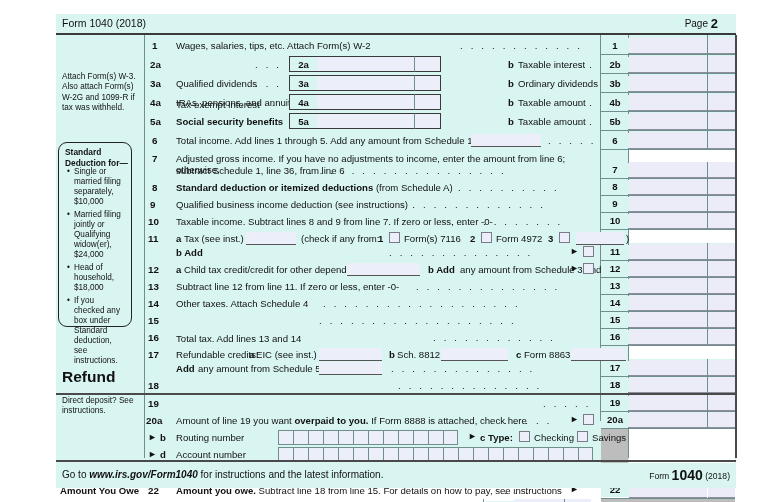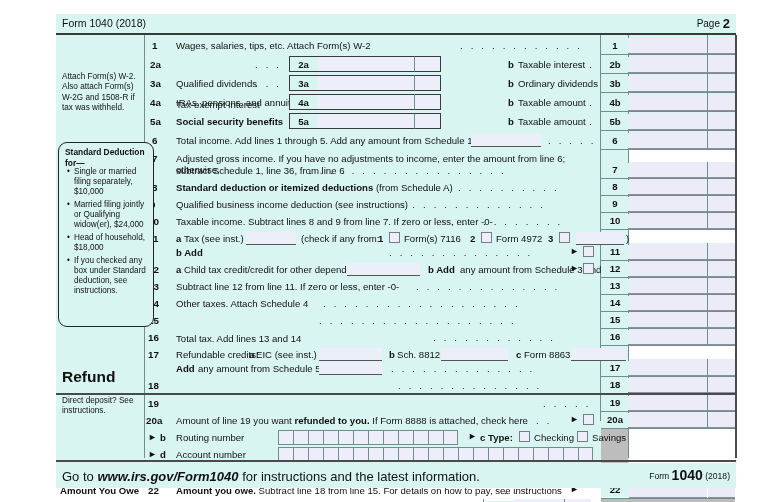--- a/index.html
+++ b/index.html
@@ -4,21 +4,21 @@
 <style>
   html,body{margin:0;padding:0;background:#ffffff;}
   body{width:777px;height:502px;overflow:hidden;font-family:"Liberation Sans",sans-serif;color:#111;}
 
   .page{position:absolute;left:56px;top:14px;width:680px;background:#d9f5f2;}
   .bg-strip{position:absolute;left:56px;top:14px;width:680px;height:474px;background:#d9f5f2;}
 
   
   .hdr{position:relative;height:20px;}
   .hdr .ttl{position:absolute;left:6px;top:3px;font-size:10.5px;}
-  .hdr .pg{position:absolute;right:6px;top:2px;font-size:10px;}
+  .hdr .pg{position:absolute;right:18px;top:2px;font-size:10px;}
   .hdr .pg b{font-size:13px;font-weight:bold;vertical-align:-1px;}
   .rule-top{position:absolute;left:56px;top:33px;width:680px;height:2px;background:#3a3a3a;}
 
   
   .grid{position:absolute;left:56px;top:35px;width:680px;height:423px;}
 
   .rowtxt{position:absolute;font-size:9.6px;line-height:1.15;color:#111;}
   .num{position:absolute;font-weight:bold;font-size:9.8px;}
 
   
@@ -51,21 +51,21 @@
   .sdbox ul{margin:0;padding:0 4px 0 13px;list-style:none;}
   .sdbox li{font-size:8.2px;line-height:1.22;margin-bottom:3px;position:relative;}
   .sdbox li:before{content:"\2022";position:absolute;left:-7px;top:0;}
   .sdlist{position:absolute;left:2px;top:24px;right:2px;}
 
   .refund{position:absolute;font-weight:bold;font-size:15.5px;}
   .owe{position:absolute;font-weight:bold;font-size:9.6px;}
 
   
   .foot{position:absolute;left:56px;top:463px;width:680px;height:25px;background:#d9f5f2;}
-  .foot .l{position:absolute;left:6px;top:6px;font-size:13px;}
+  .foot .l{position:absolute;left:6px;top:6px;font-size:10px;}
   .foot .r{position:absolute;right:6px;top:4px;font-size:8.6px;}
   .foot .r b{font-size:14px;font-weight:bold;vertical-align:-1px;}
   .rule-foot{position:absolute;left:56px;top:460px;width:680px;height:2px;background:#4a4a4a;}
 
   .arrow{font-size:9px;}
 
   
   .cells{position:absolute;display:flex;}
   .cells div{width:15px;height:13px;border-left:1px solid #6f8f8c;background:#eceef9;box-sizing:border-box;}
   .cells div:last-child{border-right:1px solid #6f8f8c;}
@@ -312,21 +312,21 @@
 
   <div class="num" style="left:92px;top:363px;">19</div>
   <div class="rowtxt dots" style="left:487px;top:363px;">.&nbsp;&nbsp;&nbsp;.&nbsp;&nbsp;&nbsp;.&nbsp;&nbsp;&nbsp;.&nbsp;&nbsp;&nbsp;.</div>
   <div class="ncell" style="left:545px;top:361px;height:14px;line-height:14px;">19</div>
   <div class="amt" style="left:573px;top:360px;width:78px;height:16px;"></div>
   <div class="amt2" style="left:652px;top:360px;width:27px;height:16px;"></div>
   <div class="hline" style="left:545px;top:376px;width:134px;"></div>
 
   <div class="num" style="left:90px;top:380px;">20a</div>
   <div class="rowtxt" style="left:120px;top:380px;">
-    <span>Amount of line 19 you want </span><span class="bold">refunded to you.</span><span> If Form 8888 is attached, check here</span>
+    <span>Amount of line 19 you want </span><span class="bold">overpaid to you.</span><span> If Form 8888 is attached, check here</span>
   </div>
   <div class="rowtxt dots" style="left:448px;top:380px;">.&nbsp;&nbsp;&nbsp;.&nbsp;&nbsp;&nbsp;.&nbsp;&nbsp;&nbsp;.&nbsp;&nbsp;&nbsp;.</div>
   <div class="rowtxt arrow" style="left:514px;top:379px;">►</div>
   <div class="ckbox" style="left:527px;top:379px;"></div>
   <div class="ncell" style="left:545px;top:378px;height:14px;line-height:14px;">20a</div>
   <div class="amt" style="left:573px;top:377px;width:78px;height:16px;"></div>
   <div class="amt2" style="left:652px;top:377px;width:27px;height:16px;"></div>
   <div class="hline" style="left:545px;top:393px;width:134px;"></div>
 
   <div class="gray" style="left:545px;top:394px;width:27px;height:45px;"></div>
@@ -416,23 +416,23 @@
   <div class="hline" style="left:545px;top:463px;width:134px;"></div>
 
   <div class="rowtxt arrow" style="left:410px;top:466px;">►</div>
   <div class="vline" style="left:427px;top:464px;height:16px;"></div>
   <div class="ncell" style="left:430px;top:466px;height:14px;line-height:14px;">23</div>
   <div class="field" style="left:458px;top:464px;width:77px;height:16px;"></div>
   <div class="vline" style="left:508px;top:464px;height:16px;"></div>
   <div class="gray" style="left:545px;top:464px;width:134px;height:16px;"></div>
 </div>
 
-<div class="side" style="left:62px;top:72px;width:76px;">Attach Form(s) W-2. Also attach Form(s) W-2G and 1508-R if tax was withheld.</div>
-
-<div class="sdbox" style="left:58px;top:142px;width:96px;height:185px;">
+<div class="side" style="left:62px;top:72px;width:76px;">Attach Form(s) W-3. Also attach Form(s) W-2G and 1099-R if tax was withheld.</div>
+
+<div class="sdbox" style="left:58px;top:142px;width:74px;height:185px;">
   <div class="t">Standard Deduction for—</div>
   <div class="sdlist">
     <ul>
       <li>Single or married filing separately, $10,000</li>
       <li>Married filing jointly or Qualifying widow(er), $24,000</li>
       <li>Head of household, $18,000</li>
       <li>If you checked any box under Standard deduction, see instructions.</li>
     </ul>
   </div>
 </div>

